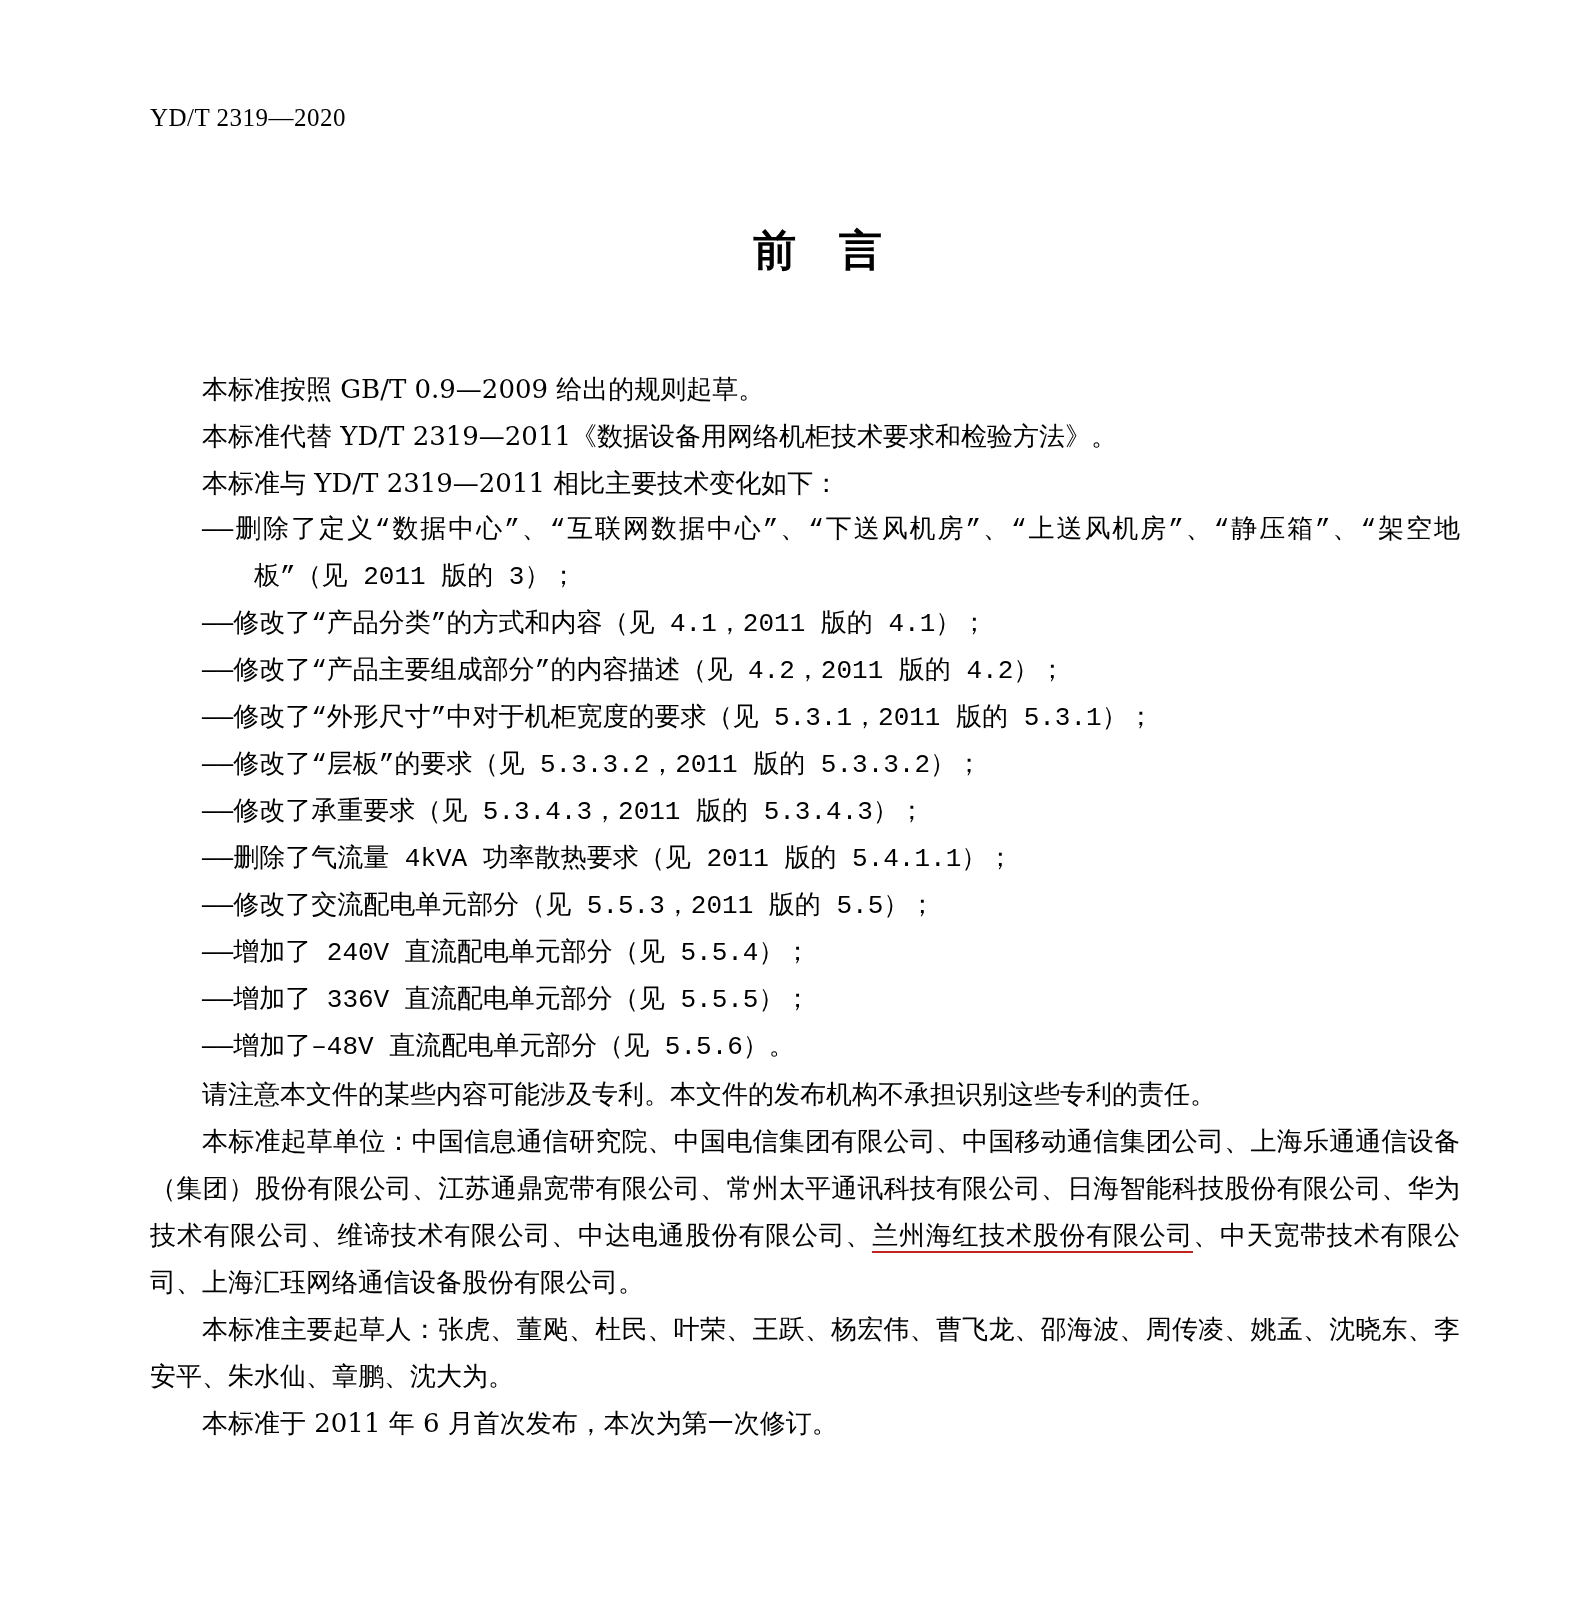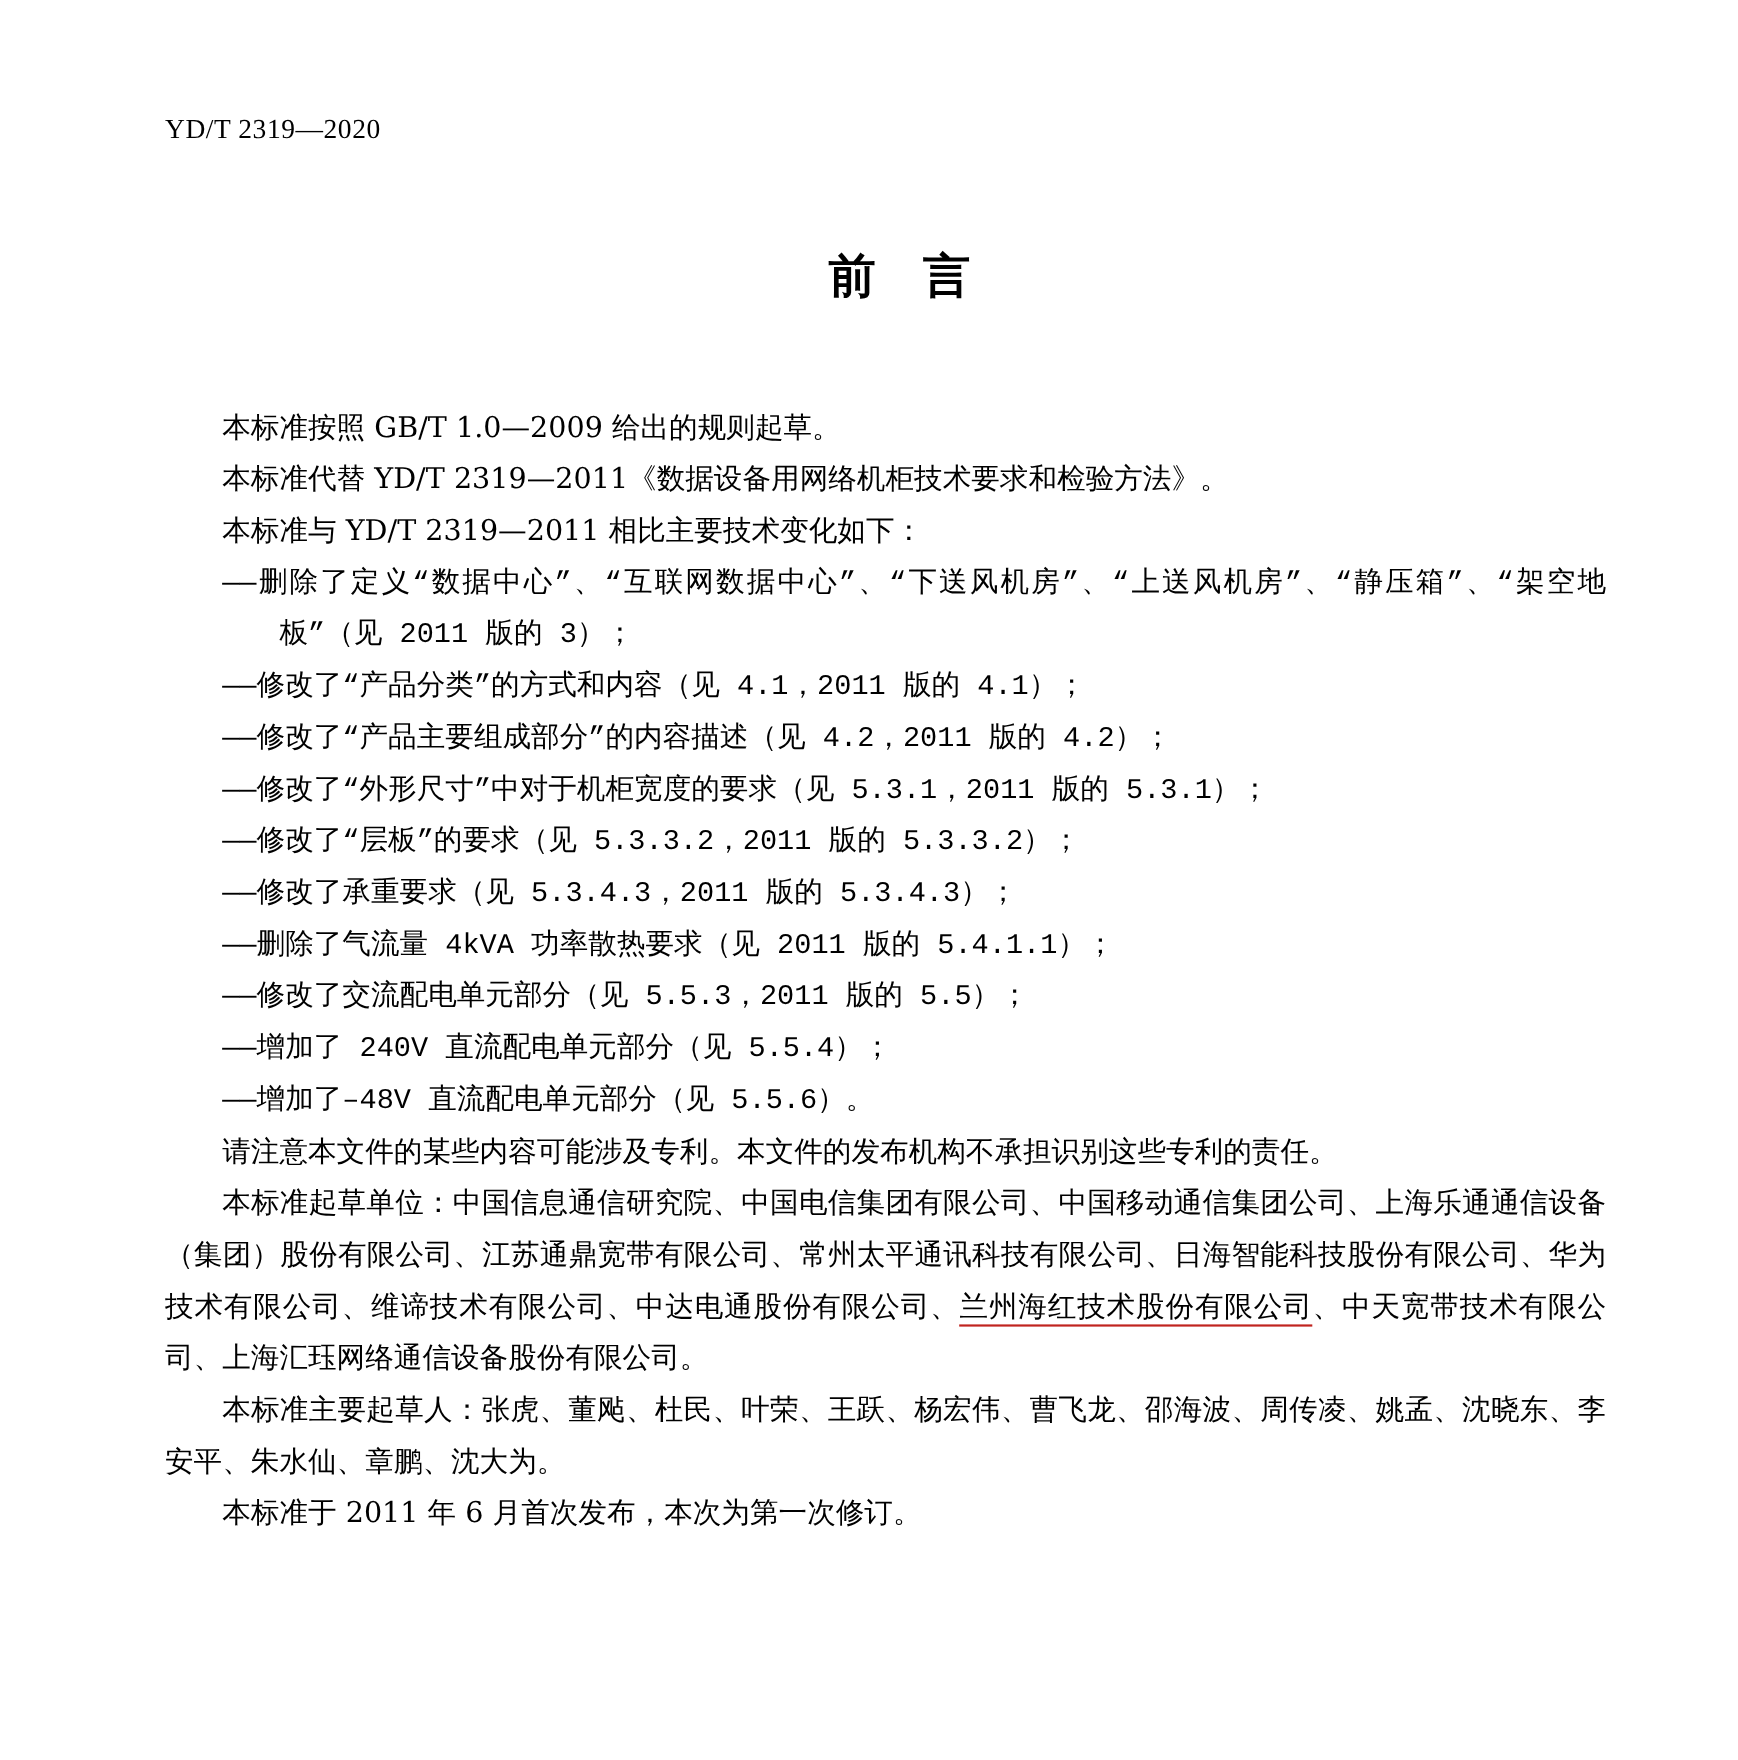--- a/index.html
+++ b/index.html
@@ -84,33 +84,34 @@
 <div class="page">
 
   <div class="header-code">YD/T 2319—2020</div>
 
   <div class="doc-title">
     <span>前</span><span class="sp"></span><span>言</span>
   </div>
 
   <div class="body-block">
 
-    <p class="para indent">本标准按照 GB/T 1.0—2009 给出的规则起草。</p>
+    <p class="para indent">本标准按照 GB/T 0.9—2009 给出的规则起草。</p>
     <p class="para indent">本标准代替 YD/T 2319—2011《数据设备用网络机柜技术要求和检验方法》。</p>
     <p class="para indent">本标准与 YD/T 2319—2011 相比主要技术变化如下：</p>
 
     <p class="dashitem">——删除了定义“数据中心”、“互联网数据中心”、“下送风机房”、“上送风机房”、“静压箱”、“架空地板”（见 2011 版的 3）；</p>
     <p class="dashitem">——修改了“产品分类”的方式和内容（见 4.1，2011 版的 4.1）；</p>
     <p class="dashitem">——修改了“产品主要组成部分”的内容描述（见 4.2，2011 版的 4.2）；</p>
     <p class="dashitem">——修改了“外形尺寸”中对于机柜宽度的要求（见 5.3.1，2011 版的 5.3.1）；</p>
     <p class="dashitem">——修改了“层板”的要求（见 5.3.3.2，2011 版的 5.3.3.2）；</p>
     <p class="dashitem">——修改了承重要求（见 5.3.4.3，2011 版的 5.3.4.3）；</p>
     <p class="dashitem">——删除了气流量 4kVA 功率散热要求（见 2011 版的 5.4.1.1）；</p>
     <p class="dashitem">——修改了交流配电单元部分（见 5.5.3，2011 版的 5.5）；</p>
     <p class="dashitem">——增加了 240V 直流配电单元部分（见 5.5.4）；</p>
+    <p class="dashitem">——增加了 336V 直流配电单元部分（见 5.5.5）；</p>
     <p class="dashitem">——增加了–48V 直流配电单元部分（见 5.5.6）。</p>
 
     <p class="para indent">请注意本文件的某些内容可能涉及专利。本文件的发布机构不承担识别这些专利的责任。</p>
 
     <p class="para indent"><span>本标准起草单位：</span><span>中国信息通信研究院、中国电信集团有限公司、中国移动通信集团公司、上海乐通通信设备（集团）股份有限公司、江苏通鼎宽带有限公司、常州太平通讯科技有限公司、日海智能科技股份有限公司、华为技术有限公司、维谛技术有限公司、中达电通股份有限公司、</span><span class="uline">兰州海红技术股份有限公司</span><span>、中天宽带技术有限公司、上海汇珏网络通信设备股份有限公司。</span></p>
 
     <p class="para indent"><span>本标准主要起草人：</span><span>张虎、董飐、杜民、叶荣、王跃、杨宏伟、曹飞龙、邵海波、周传凌、姚孟、沈晓东、李安平、朱水仙、章鹏、沈大为。</span></p>
 
     <p class="para indent">本标准于 2011 年 6 月首次发布，本次为第一次修订。</p>
 

